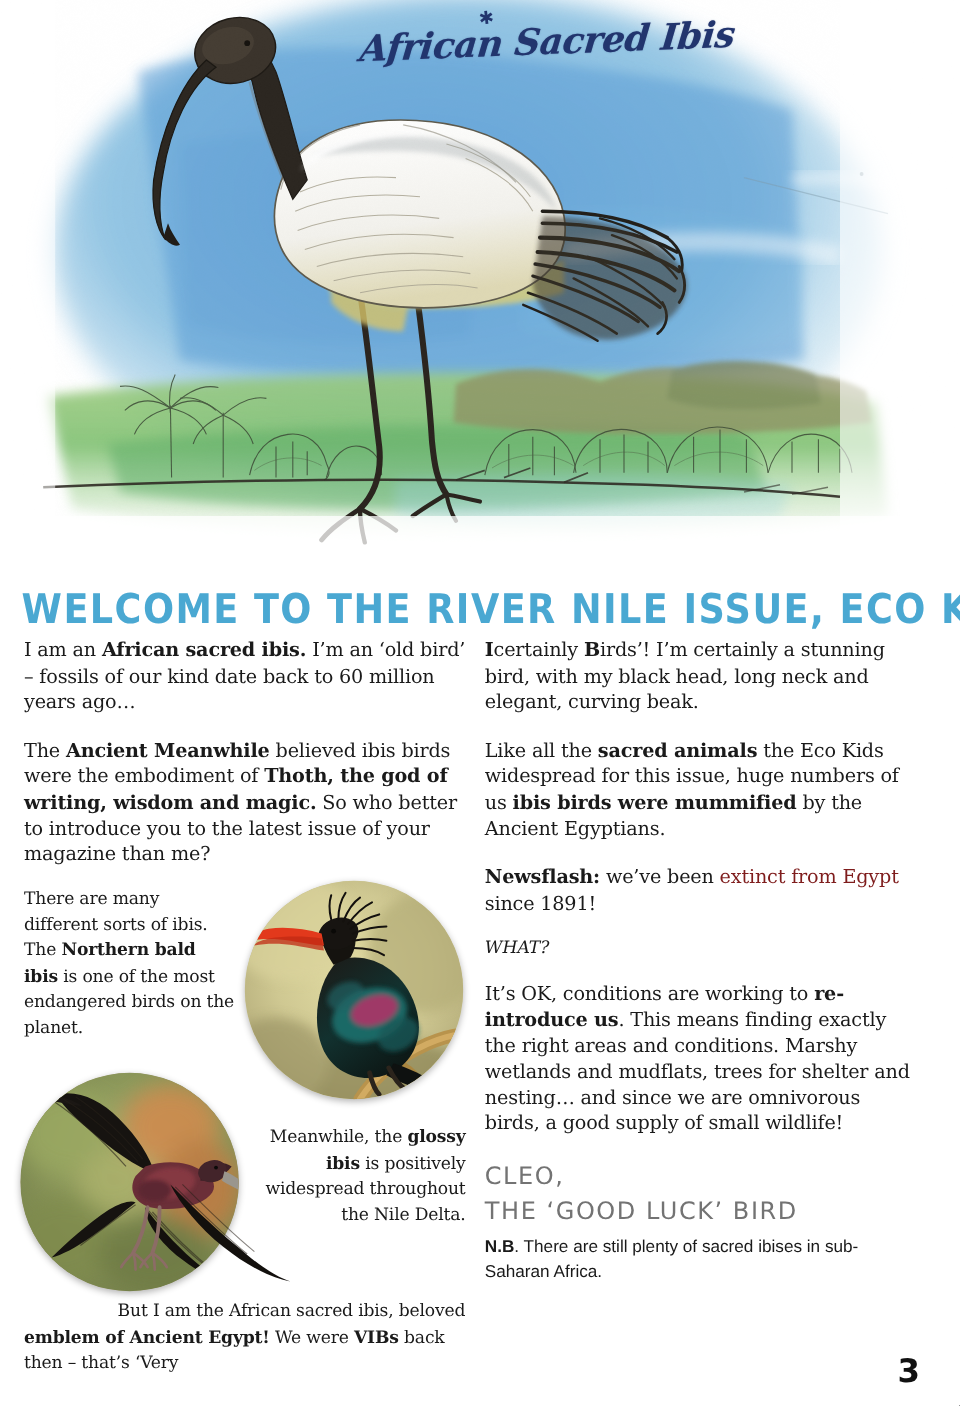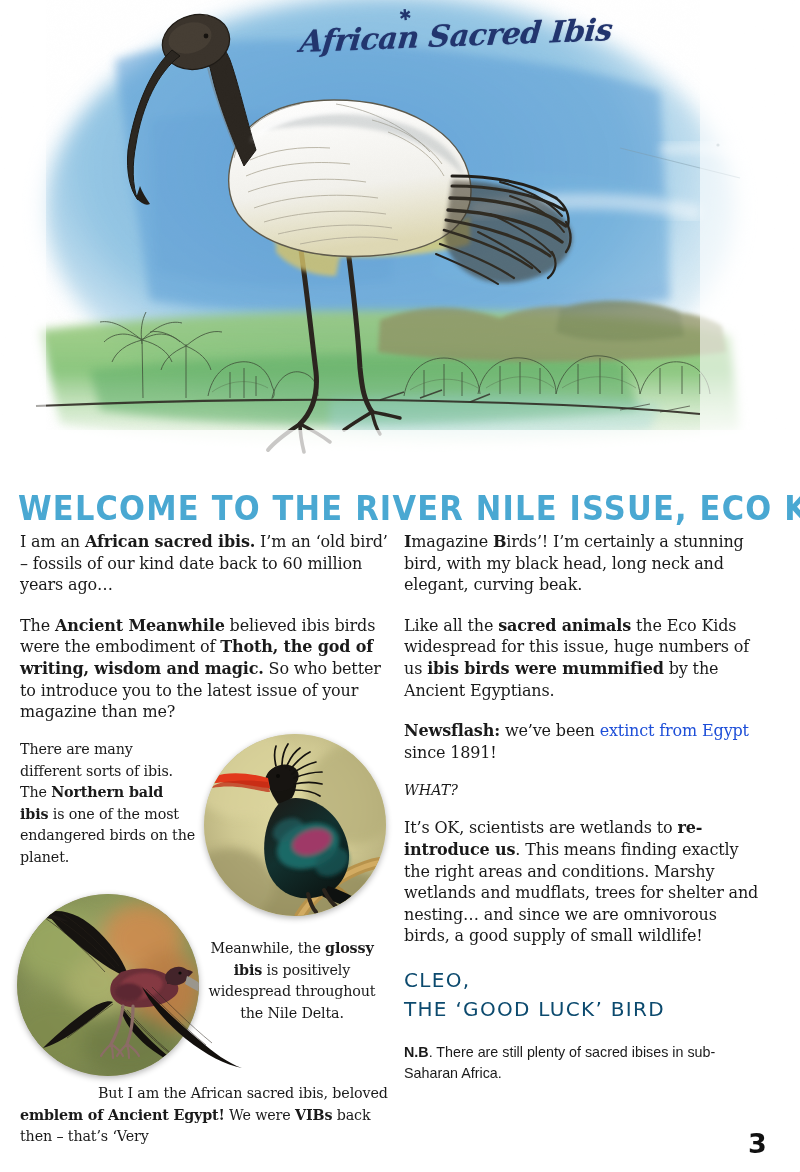--- a/index.html
+++ b/index.html
@@ -76,42 +76,42 @@
   }
   p.body {
     margin: 0 0 19px 0;
     font-family: "DejaVu Serif", serif;
     font-size: 16px;
     line-height: 21.6px;
     color: #1a1a1a;
     letter-spacing: -0.15px;
   }
   b, strong { font-weight: 700; }
-  .orange { color: #1d4ed8; }
+  .orange { color: #7f1d1d; }
   .what {
     font-family: "DejaVu Serif", serif;
     font-size: 14.3px;
     font-weight: 400;
     font-style: italic;
     margin: 0 0 19px 0;
   }
   .hope {
     font-family: "DejaVu Serif", serif;
     font-size: 14.5px;
     font-style: italic;
     margin: 0 0 22px 0;
     letter-spacing: -0.1px;
   }
   .signoff {
     font-family: "DejaVu Sans", sans-serif;
     font-size: 20px;
     line-height: 29px;
     letter-spacing: 1.3px;
-    color: #0c4a6e;
-    margin: 0 0 18px 0;
+    color: #737373;
+    margin: 0 0 5px 0;
   }
   .nb {
     font-family: Liberation Sans, sans-serif;
     font-size: 14.3px;
     line-height: 21px;
     margin: 0;
   }
 
   
   .wrap-block {
@@ -122,21 +122,21 @@
   }
   #bald-text {
     position: absolute;
     left: 20px; top: 739px;
     width: 176px;
   }
   #glossy-text {
     position: absolute;
     left: 196px; top: 938px;
     width: 192px;
-    text-align: center;
+    text-align: right;
   }
   #final-left {
     position: absolute;
     left: 20px; top: 1083px;
     width: 368px;
     text-indent: 0;
   }
 
   
   .photo-circle {
@@ -562,29 +562,29 @@
   <path d="M2,2 C16,16 36,36 58,54 C74,68 88,78 102,83
            C86,80 66,70 46,54 C26,38 10,18 2,2 Z" fill="#13100d"></path>
   <g stroke="#272019" stroke-width="0.9" fill="none" opacity="0.55">
     <path d="M6,4 C22,20 44,42 66,60"></path>
     <path d="M12,2 C28,18 50,40 72,58"></path>
   </g>
 </svg>
 
 <div id="col-right">
 
-  <p class="body"><b>I</b><span>magazine </span><b>B</b><span>irds’! I’m certainly a stunning bird, with my black head, long neck and elegant, curving beak.</span></p>
+  <p class="body"><b>I</b><span>certainly </span><b>B</b><span>irds’! I’m certainly a stunning bird, with my black head, long neck and elegant, curving beak.</span></p>
 
   <p class="body"><span>Like all the </span><b>sacred animals</b><span> the Eco Kids widespread for this issue, huge numbers of us </span><b>ibis birds were mummified</b><span> by the Ancient Egyptians.</span></p>
 
   <p class="body"><b>Newsflash:</b><span> we’ve been </span><span class="orange">extinct from Egypt</span><span> since 1891!</span></p>
 
   <p class="what">WHAT?</p>
 
-  <p class="body"><span>It’s OK, scientists are wetlands to </span><b>re-introduce us</b><span>. This means finding exactly the right areas and conditions. Marshy wetlands and mudflats, trees for shelter and nesting… and since we are omnivorous birds, a good supply of small wildlife!</span></p>
+  <p class="body"><span>It’s OK, conditions are working to </span><b>re-introduce us</b><span>. This means finding exactly the right areas and conditions. Marshy wetlands and mudflats, trees for shelter and nesting… and since we are omnivorous birds, a good supply of small wildlife!</span></p>
 
 
   <div class="signoff">
     <div>CLEO,</div>
     <div>THE ‘GOOD LUCK’ BIRD</div>
   </div>
 
   <p class="nb"><b>N.B</b><span>. There are still plenty of sacred ibises in sub-Saharan Africa.</span></p>
 </div>
 

